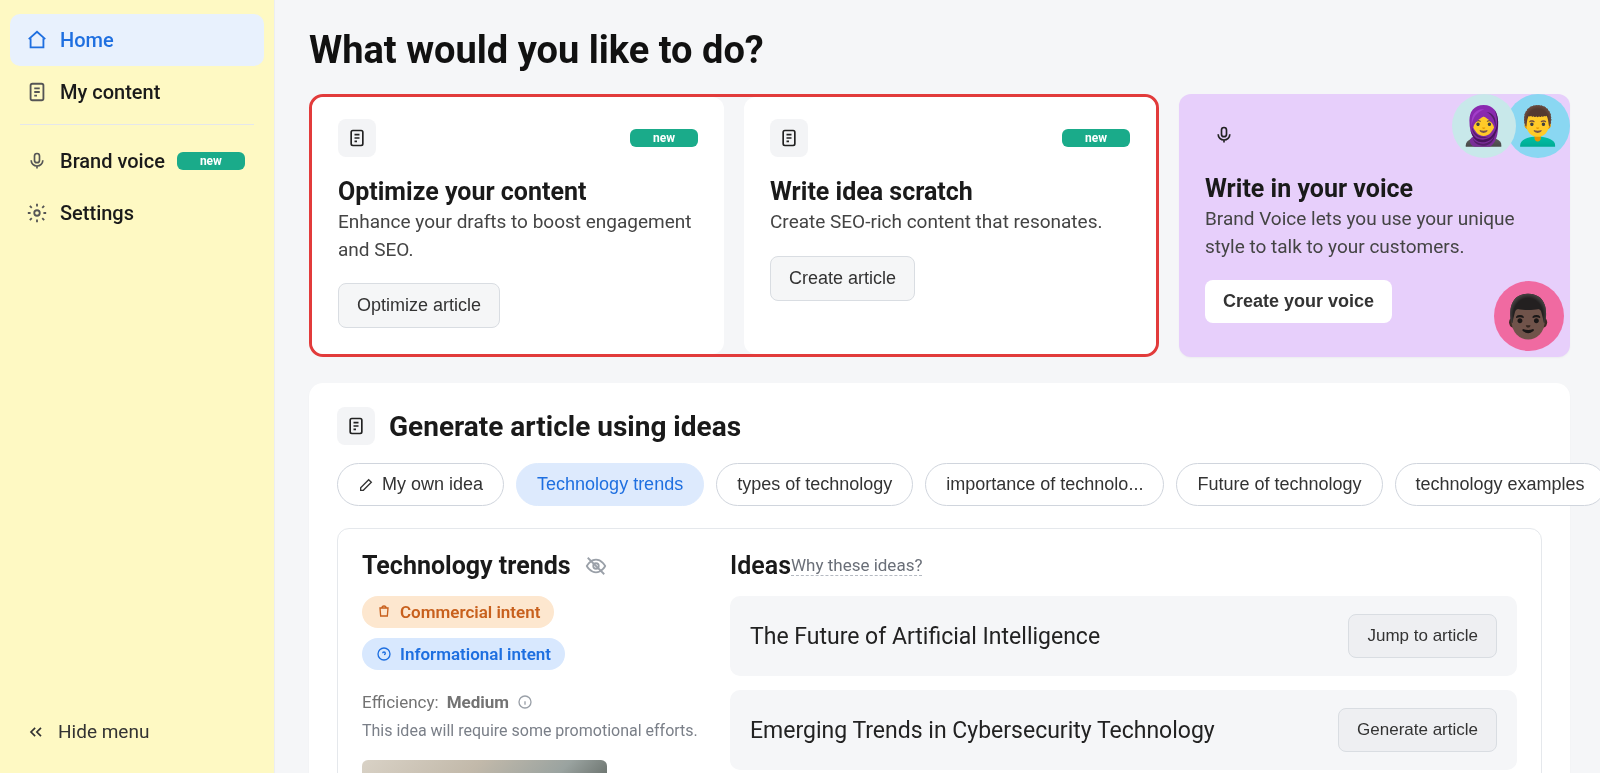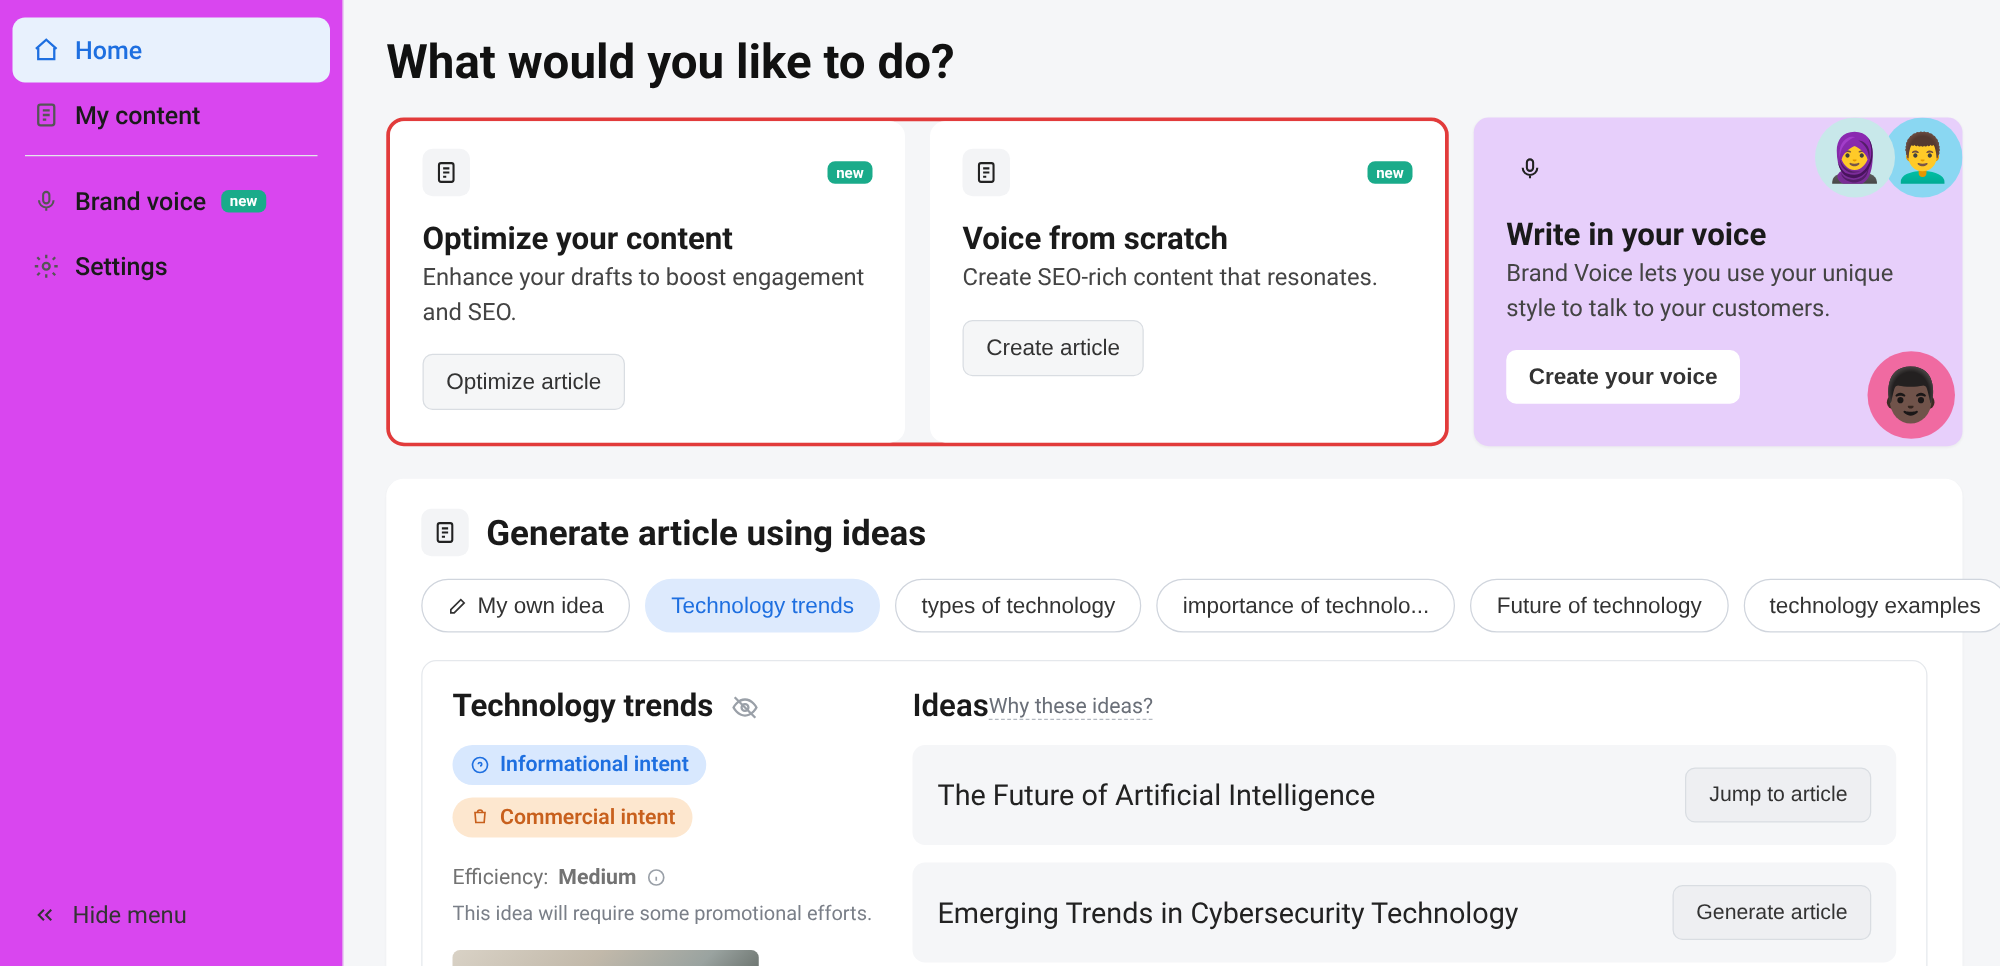--- a/index.html
+++ b/index.html
@@ -9,21 +9,21 @@
     color: #1a1a1a;
     width: 1600px;
     height: 773px;
     overflow: hidden;
     display: flex;
   }
 
   
   .sidebar {
     width: 275px;
-    background: #d946ef;
+    background: #fef9c3;
     padding: 14px 10px;
     display: flex;
     flex-direction: column;
     border-right: 1px solid #eceef1;
   }
   .nav-list { list-style: none; }
   .nav-item {
     display: flex;
     align-items: center;
     gap: 12px;
@@ -40,21 +40,21 @@
   .nav-sep { height: 1px; background: #e5e7eb; margin: 6px 10px 10px; }
   .badge-new {
     display: inline-flex;
     align-items: center;
     justify-content: center;
     font-size: 12px;
     font-weight: 700;
     color: #ffffff;
     background: #1aab8a;
     border-radius: 6px;
-    padding: 2px 7px;
+    padding: 2px 23px;
     line-height: 1.2;
   }
   .sidebar-footer {
     margin-top: auto;
     padding: 16px;
     display: flex;
     align-items: center;
     gap: 12px;
     font-size: 19px;
     color: #333;
@@ -308,21 +308,21 @@
       <div class="card">
         <div class="card-head">
           <div class="card-icon-box">
             <svg width="20" height="20" viewBox="0 0 24 24" fill="none" stroke="currentColor" stroke-width="2">
                 <rect x="5" y="3" width="14" height="18" rx="2"></rect>
                 <path d="M9 8h6M9 12h6M9 16h3"></path>
               </svg>
           </div>
           <span class="badge-new">new</span>
         </div>
-        <div class="card-title">Voice from scratch</div>
+        <div class="card-title">Write idea scratch</div>
         <div class="card-desc">Create SEO-rich content that resonates.</div>
         <button class="card-btn">Create article</button>
       </div>
     </div>
 
     <div class="card voice">
       <div class="avatar-tr">
         <div class="avatar a1">🧕</div>
         <div class="avatar a2">👨‍🦱</div>
       </div>
@@ -384,35 +384,35 @@
           <div class="gb-title">Technology trends</div>
           <span>
             <svg width="22" height="22" viewBox="0 0 24 24" fill="none" stroke="#9aa0a8" stroke-width="2">
                 <path d="M2 12s3.5-7 10-7 10 7 10 7-3.5 7-10 7S2 12 2 12z"></path>
                 <circle cx="12" cy="12" r="3"></circle>
                 <path d="M3 3l18 18"></path>
               </svg>
           </span>
         </div>
         <div>
+          <span class="intent-badge comm">
+            <svg width="16" height="16" viewBox="0 0 24 24" fill="none" stroke="currentColor" stroke-width="2">
+                <path d="M6 6h12l-1 12H7L6 6z"></path>
+                <path d="M9 6a3 3 0 0 1 6 0"></path>
+              </svg>
+            <span>Commercial intent</span>
+          </span>
+        </div>
+        <div>
           <span class="intent-badge info">
             <svg width="16" height="16" viewBox="0 0 24 24" fill="none" stroke="currentColor" stroke-width="2">
                 <circle cx="12" cy="12" r="9"></circle>
                 <path d="M12 17v.01M12 13a2 2 0 1 0-2-2"></path>
               </svg>
             <span>Informational intent</span>
-          </span>
-        </div>
-        <div>
-          <span class="intent-badge comm">
-            <svg width="16" height="16" viewBox="0 0 24 24" fill="none" stroke="currentColor" stroke-width="2">
-                <path d="M6 6h12l-1 12H7L6 6z"></path>
-                <path d="M9 6a3 3 0 0 1 6 0"></path>
-              </svg>
-            <span>Commercial intent</span>
           </span>
         </div>
         <div class="eff-row">
           <span>Efficiency:</span>
           <span class="eff-val">Medium</span>
           <span>
             <svg width="16" height="16" viewBox="0 0 24 24" fill="none" stroke="#9aa0a8" stroke-width="2">
                 <circle cx="12" cy="12" r="9"></circle>
                 <path d="M12 8v.01M12 11v5"></path>
               </svg>

